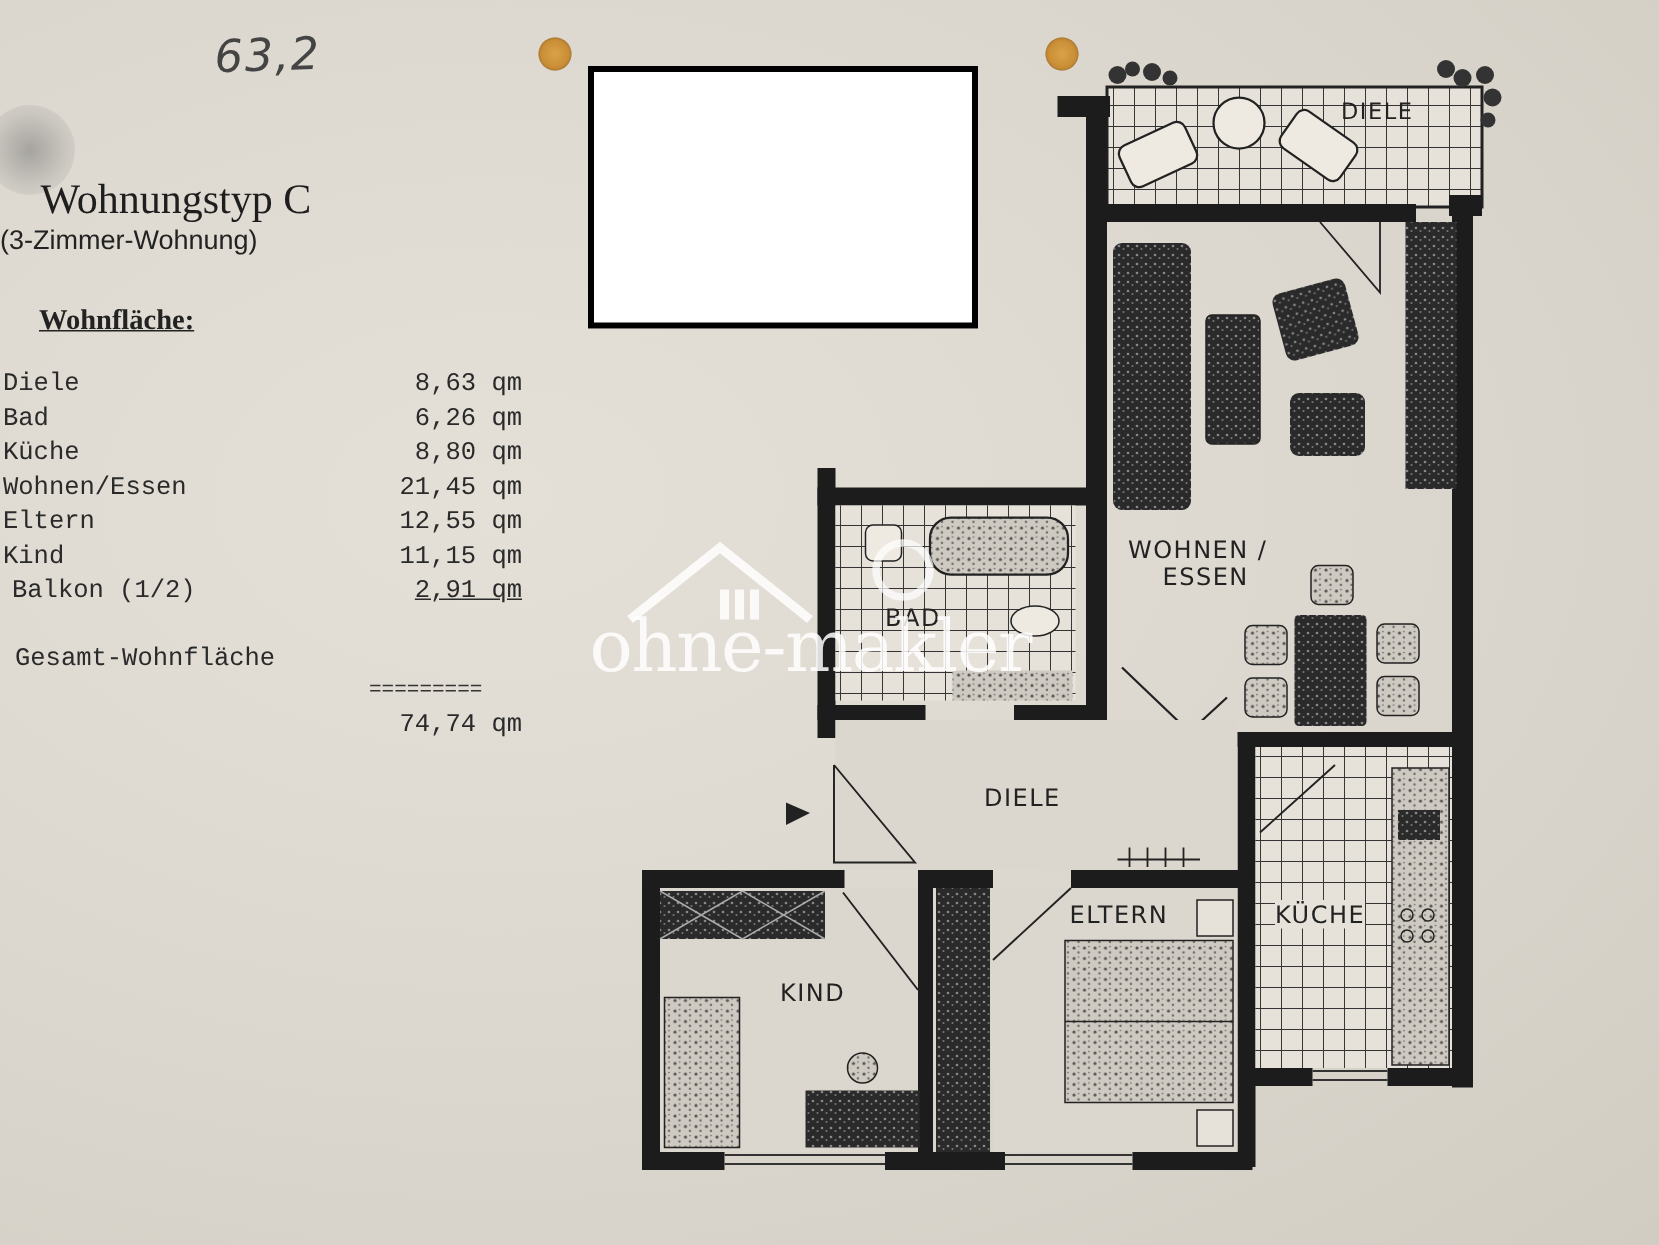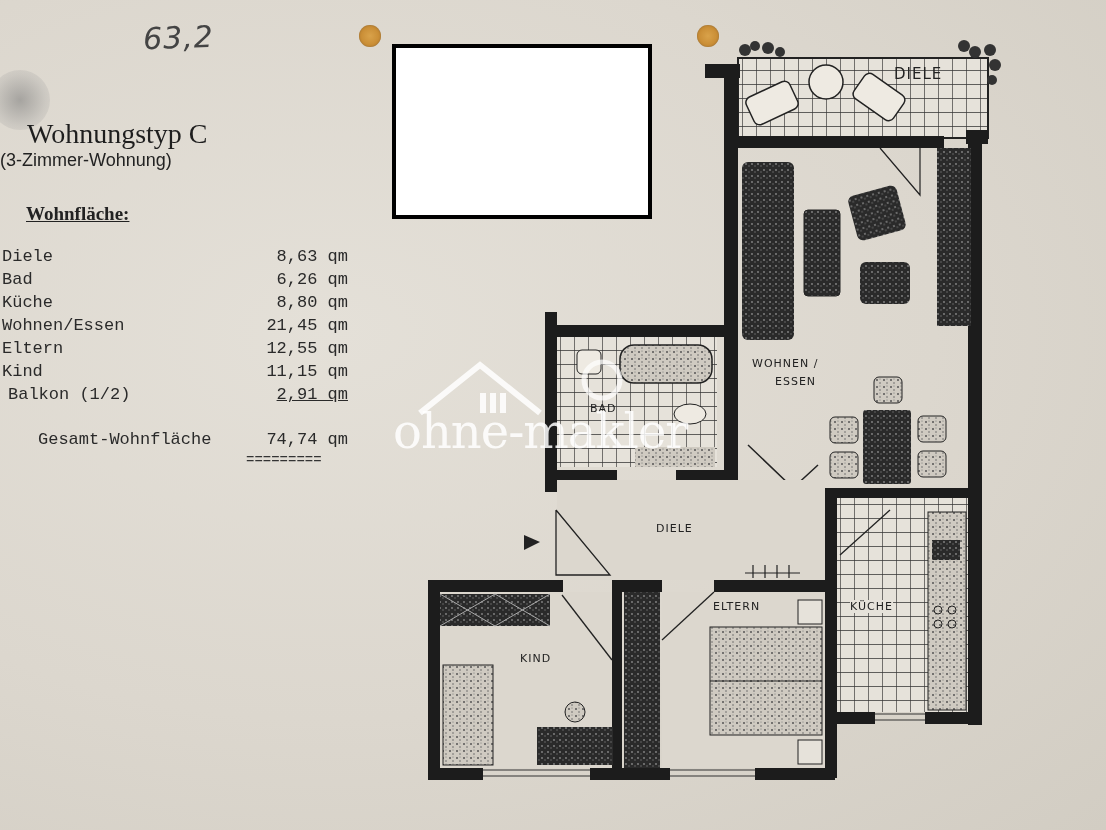--- a/index.html
+++ b/index.html
@@ -14,26 +14,26 @@
   .redact { position:absolute; left:392px; top:44px; width:260px; height:175px; background:#fff; border:4px solid #000; box-sizing:border-box; }
   .title { position:absolute; left:2px; top:118px; font-size:28px; color:#1e1e1e;margin-left:25px; }
   .subtitle { position:absolute; left:0px; top:150px; font-family:Liberation Sans, sans-serif; font-size:18px; color:#222; }
   .section { position:absolute; left:2px; top:203px; font-size:19px; font-weight:bold; color:#222; text-decoration:underline;margin-left:24px; }
   .rows { position:absolute; left:0; top:247px; width:360px; font-family:"Liberation Mono", monospace; font-size:17px; color:#2a2a2a; }
   .row { position:relative; height:23px; }
   .row .lbl { position:absolute; left:2px; }
   .row .val { position:absolute; right:12px; }
   .row.ul .val { text-decoration:underline; }
   .total { position:absolute; left:10px; top:430px; width:350px; font-family:"Liberation Mono", monospace; font-size:17px; color:#2a2a2a; }
-  .total .lbl { position:absolute; left:0;margin-left:28px; }
-  .total .val { position:absolute; right:12px; }
+  .total .lbl { position:absolute; left:0; }
+  .total .val { position:absolute; right:12px;margin-top:44px; }
   .dblline { position:absolute; left:246px; top:452px; font-family:"Liberation Mono", monospace; font-size:14px; color:#333; }
 
   .plan { position:absolute; left:0; top:0; width:1106px; height:830px; }
-  .rlabel { position:absolute; font-family:"DejaVu Sans", sans-serif; font-size:11px; color:#222; letter-spacing:1px; }
+  .rlabel { position:absolute; font-family:"DejaVu Sans", sans-serif; font-size:16px; color:#222; letter-spacing:1px; }
 
   .wm { position:absolute; left:380px; top:355px; width:360px; height:120px; }
   .wm-text { position:absolute; left:13px; top:48px; font-family:"DejaVu Serif", serif; font-size:48px; color:rgba(255,255,255,0.85); letter-spacing:-1px; }
 </style>
 </head>
 <body>
 
 <div class="paper"></div>
 <div class="smudge"></div>
 <div class="hole" style="left:359px;top:25px;"></div>

